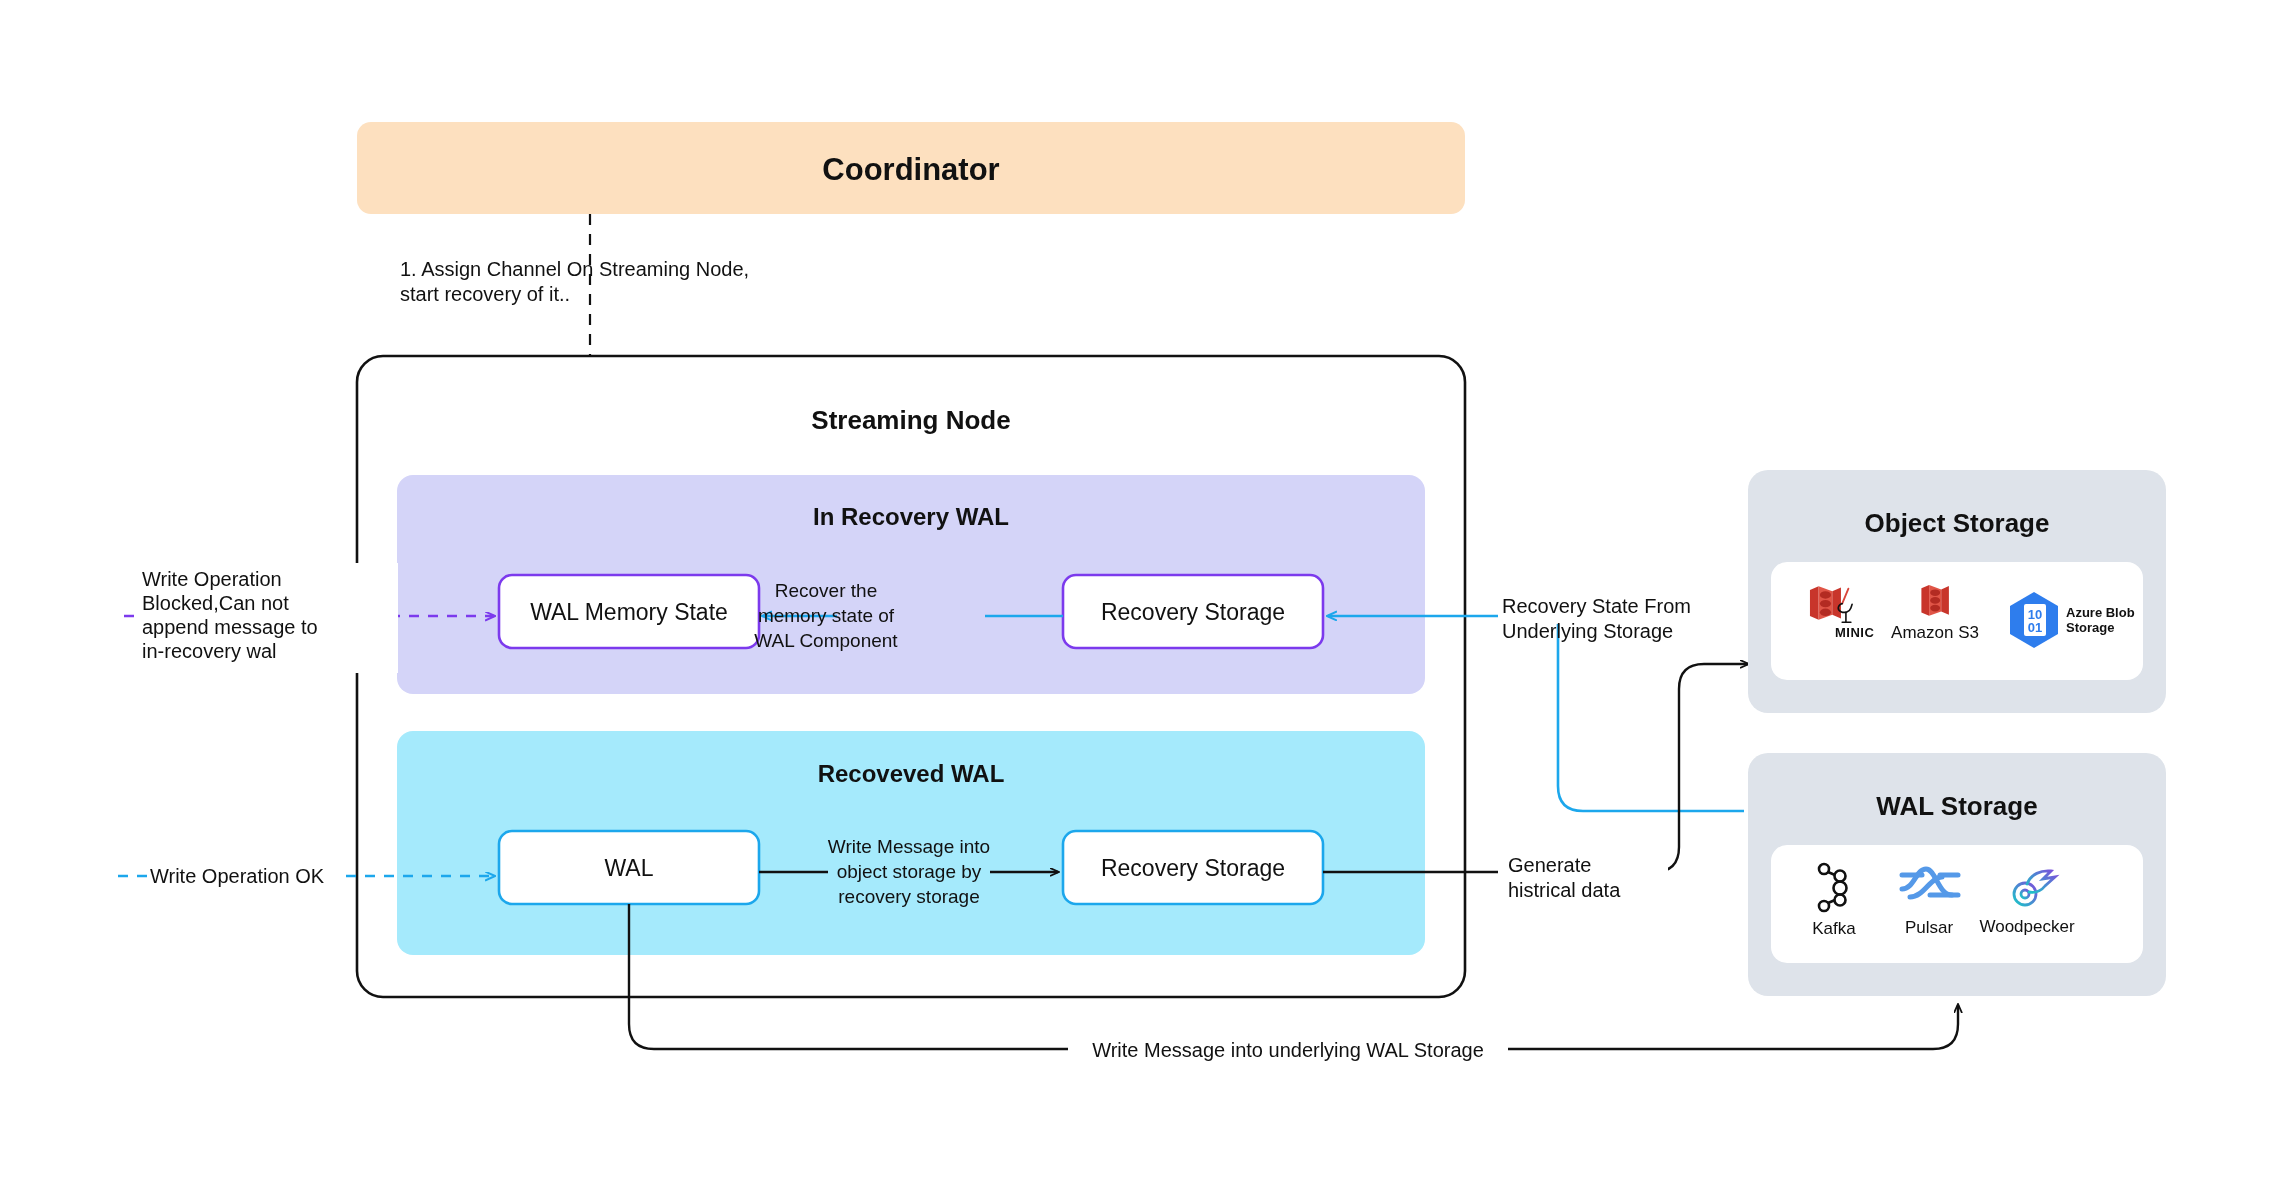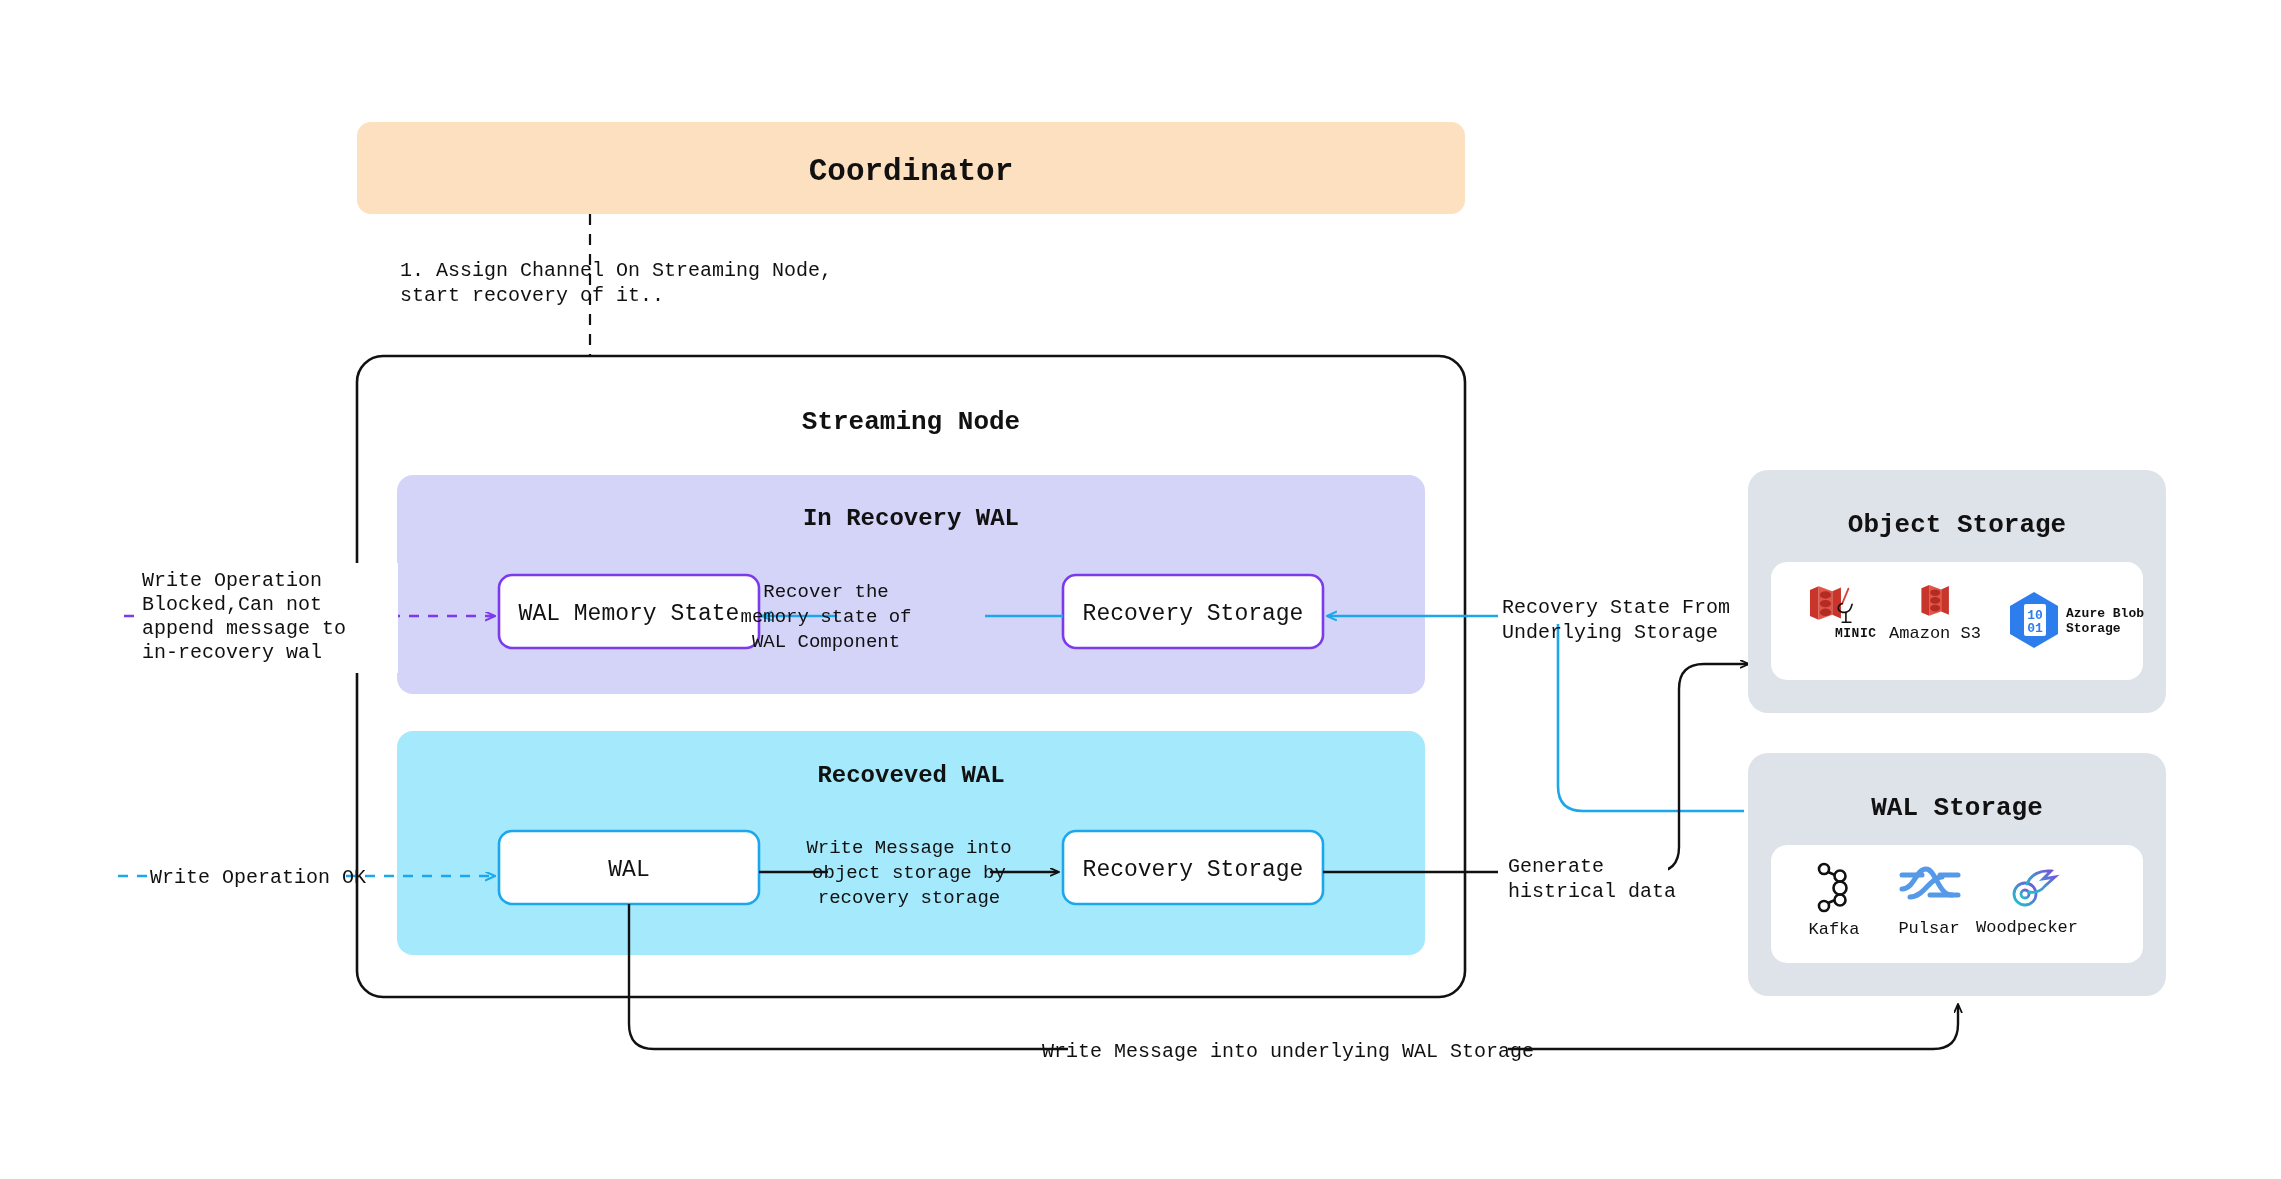--- a/index.html
+++ b/index.html
@@ -13,21 +13,20 @@
     font-family: "Liberation Sans", sans-serif;
     overflow: hidden;
     position: relative;
   }
   #diagram-root {
     position: absolute;
     left: 0;
     top: 0;
     width: 2281px;
     height: 1179px;
-    font-family: Liberation Mono, monospace;
   }
   svg.canvas {
     position: absolute;
     left: 0;
     top: 0;
     width: 2281px;
     height: 1179px;
     display: block;
   }
   .box-title {

